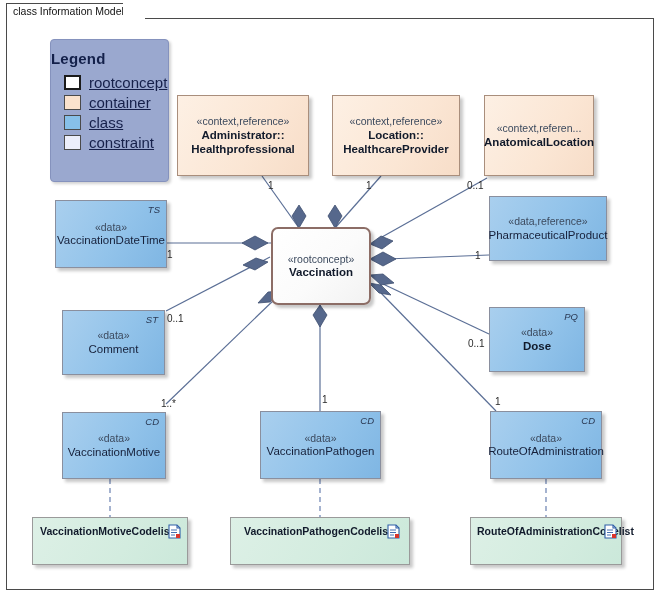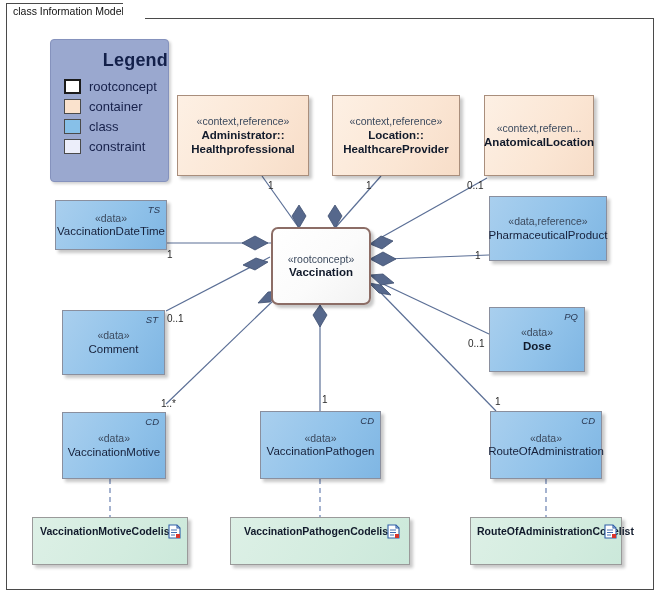--- a/index.html
+++ b/index.html
@@ -139,22 +139,22 @@
     top: 39px;
     width: 117px;
     height: 141px;
     background: #9aa8cf;
     border: 1px solid #8592bd;
     border-radius: 4px;
     z-index: 3;
     box-shadow: 2px 2px 3px rgba(0,0,0,0.18);
   }
   .legend-title {
-    text-align: right;
-    font-size: 18px;
+    text-align: left;
+    font-size: 15px;
     font-weight: bold;
     color: #13204a;
     margin-top: 10px;
     letter-spacing: .2px;
   }
   .legend-rows { margin-top: 6px; padding-left: 13px; }
   .legend-row {
     display: flex;
     align-items: center;
     height: 19px;
@@ -165,21 +165,21 @@
     height: 15px;
     box-sizing: border-box;
     margin-right: 8px;
     flex: none;
   }
   .sw-root { background:#ffffff; border:2px solid #1b1b1b; }
   .sw-container { background:#fae2cd; border:1px solid #4a4a4a; }
   .sw-data { background:#87c0e8; border:1px solid #4a4a4a; }
   .sw-codelist { background:#c9e8d8; border:1px solid #4a4a4a; }
   .sw-constraint { background:#eceefa; border:1px solid #4a4a4a; }
-  .legend-label { font-size: 13px; color:#16204a; white-space:nowrap; }
+  .legend-label { font-size: 15px; color:#16204a; white-space:nowrap;text-decoration:underline; }
 
   
   .mult {
     position: absolute;
     font-size: 10px;
     color: #2a2a2a;
     z-index: 3;
     white-space: nowrap;
   }
 
@@ -284,21 +284,21 @@
     </div>
   </div>
 
   <div class="node n-root" style="left:271px; top:227px; width:100px; height:78px;">
     <div class="inner">
       <div class="stereo">«rootconcept»</div>
       <div class="nname">Vaccination</div>
     </div>
   </div>
 
-  <div class="node n-data" style="left:55px; top:200px; width:112px; height:50px;">
+  <div class="node n-data" style="left:55px; top:200px; width:112px; height:68px;">
     <span class="typetag">TS</span>
     <div class="inner">
       <div class="stereo">«data»</div>
       <div class="nname thin">VaccinationDateTime</div>
     </div>
   </div>
 
   <div class="node n-data" style="left:62px; top:310px; width:103px; height:65px;">
     <span class="typetag">ST</span>
     <div class="inner">

